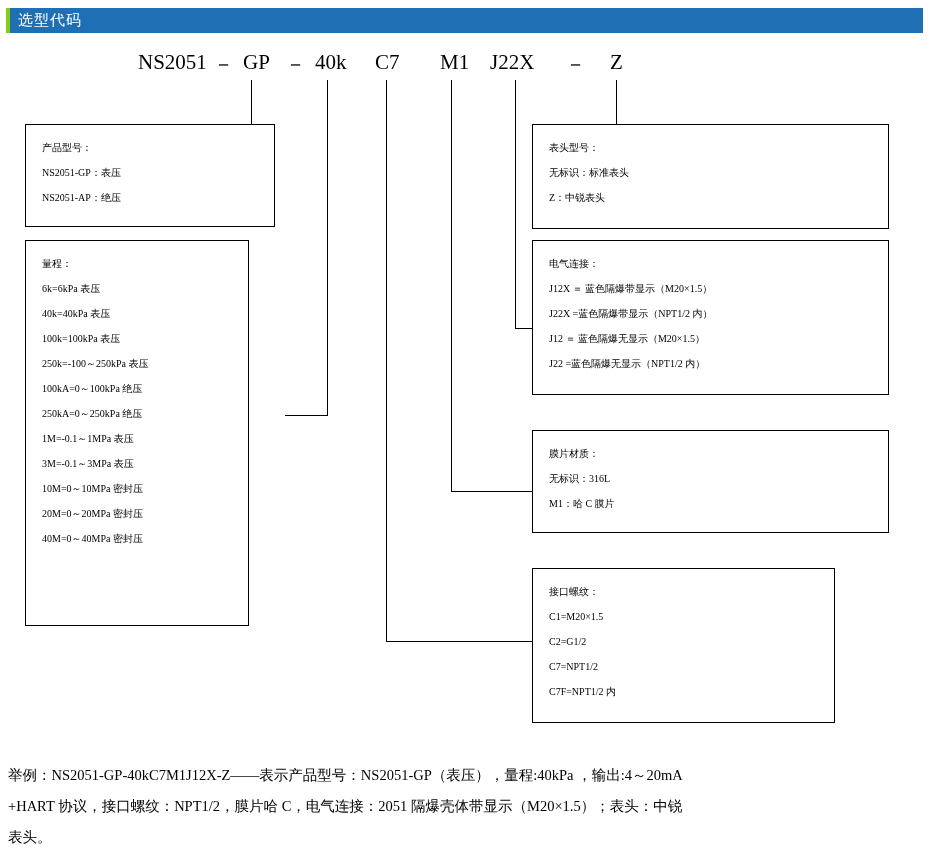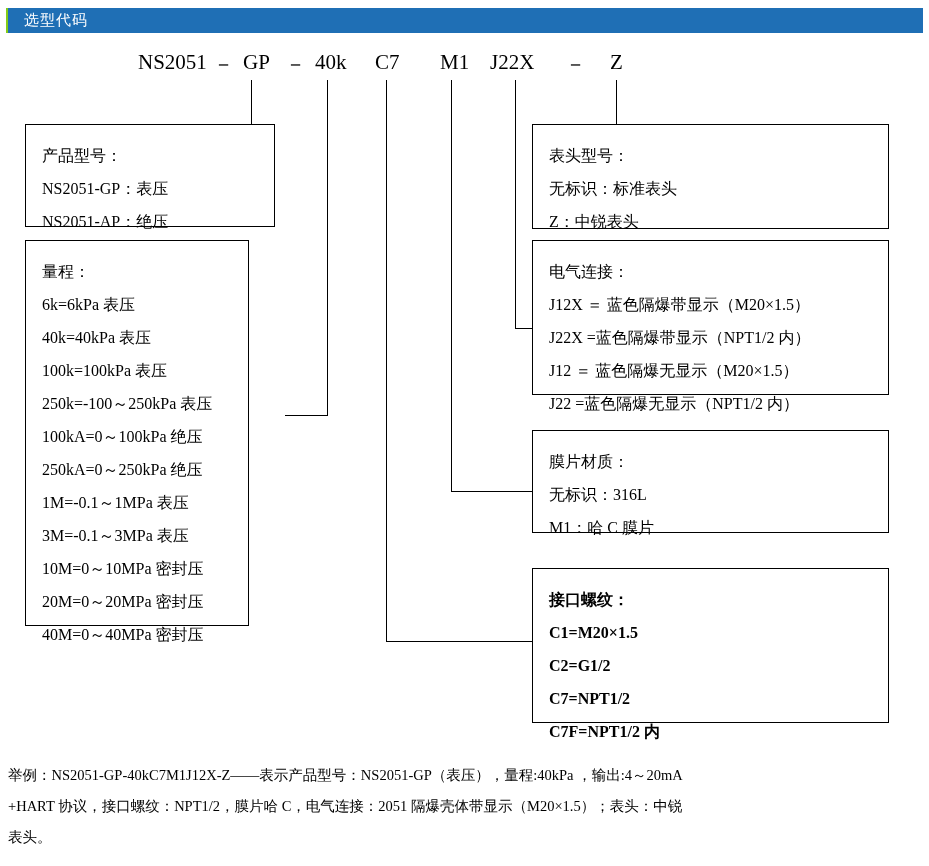--- a/index.html
+++ b/index.html
@@ -22,25 +22,24 @@
     height: 866px;
   }
   
   .header-bar {
     position: absolute;
     left: 6px;
     top: 8px;
     width: 917px;
     height: 25px;
     background: #1f6fb5;
-    border-left: 2px solid #84cc16;
+    border-left: 4px solid #84cc16;
     box-sizing: border-box;
     display: flex;
     align-items: center;
-    padding-left: 8px;
   }
   .header-title {
     color: #ffffff;
     font-size: 15px;
     padding-left: 8px;
     letter-spacing: 1px;
   }
   
   .code-line {
     position: absolute;
@@ -58,25 +57,24 @@
   }
   
   .box {
     position: absolute;
     border: 1px solid #000000;
     box-sizing: border-box;
     background: #ffffff;
     padding: 10px 14px 10px 16px;
   }
   .box-line {
-    font-size: 16px;
+    font-size: 10px;
     font-family: "Liberation Serif", serif;
     line-height: 25px;
     white-space: nowrap;
-    margin-top: 8px;
   }
   
   .vline {
     position: absolute;
     width: 1px;
     background: #000000;
   }
   .hline {
     position: absolute;
     height: 1px;
@@ -166,21 +164,21 @@
     <div class="box-line">J12 ＝ 蓝色隔爆无显示（M20×1.5）</div>
     <div class="box-line">J22 =蓝色隔爆无显示（NPT1/2 内）</div>
   </div>
 
   <div class="box" style="left:532px; top:430px; width:357px; height:103px;">
     <div class="box-line">膜片材质：</div>
     <div class="box-line">无标识：316L</div>
     <div class="box-line">M1：哈 C 膜片</div>
   </div>
 
-  <div class="box" style="left:532px; top:568px; width:357px; height:155px;font-weight:bold;">
+  <div class="box" style="left:532px; top:568px; width:303px; height:155px;">
     <div class="box-line">接口螺纹：</div>
     <div class="box-line">C1=M20×1.5</div>
     <div class="box-line">C2=G1/2</div>
     <div class="box-line">C7=NPT1/2</div>
     <div class="box-line">C7F=NPT1/2 内</div>
   </div>
 
   <div class="footer">
     <div>举例：NS2051-GP-40kC7M1J12X-Z——表示产品型号：NS2051-GP（表压），量程:40kPa ，输出:4～20mA</div>
     <div>+HART 协议，接口螺纹：NPT1/2，膜片哈 C，电气连接：2051 隔爆壳体带显示（M20×1.5）；表头：中锐</div>

